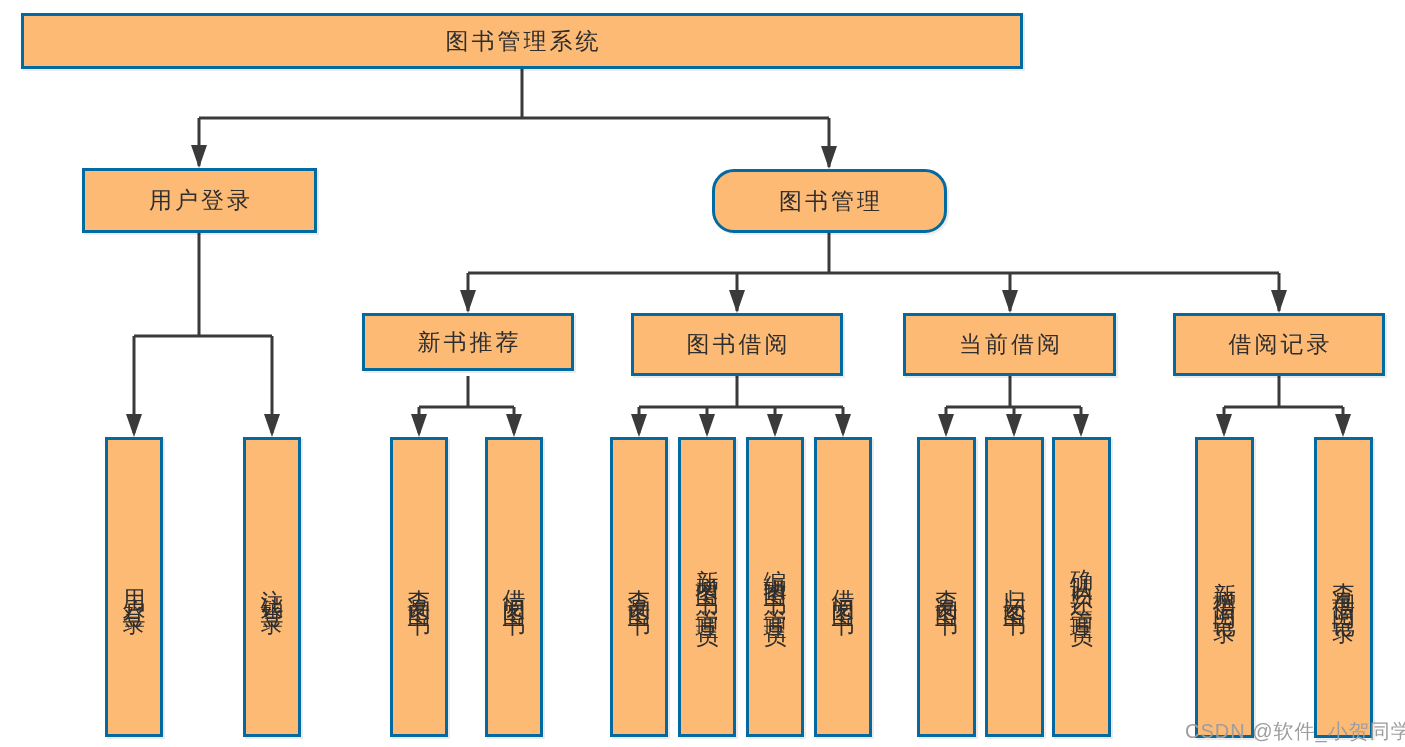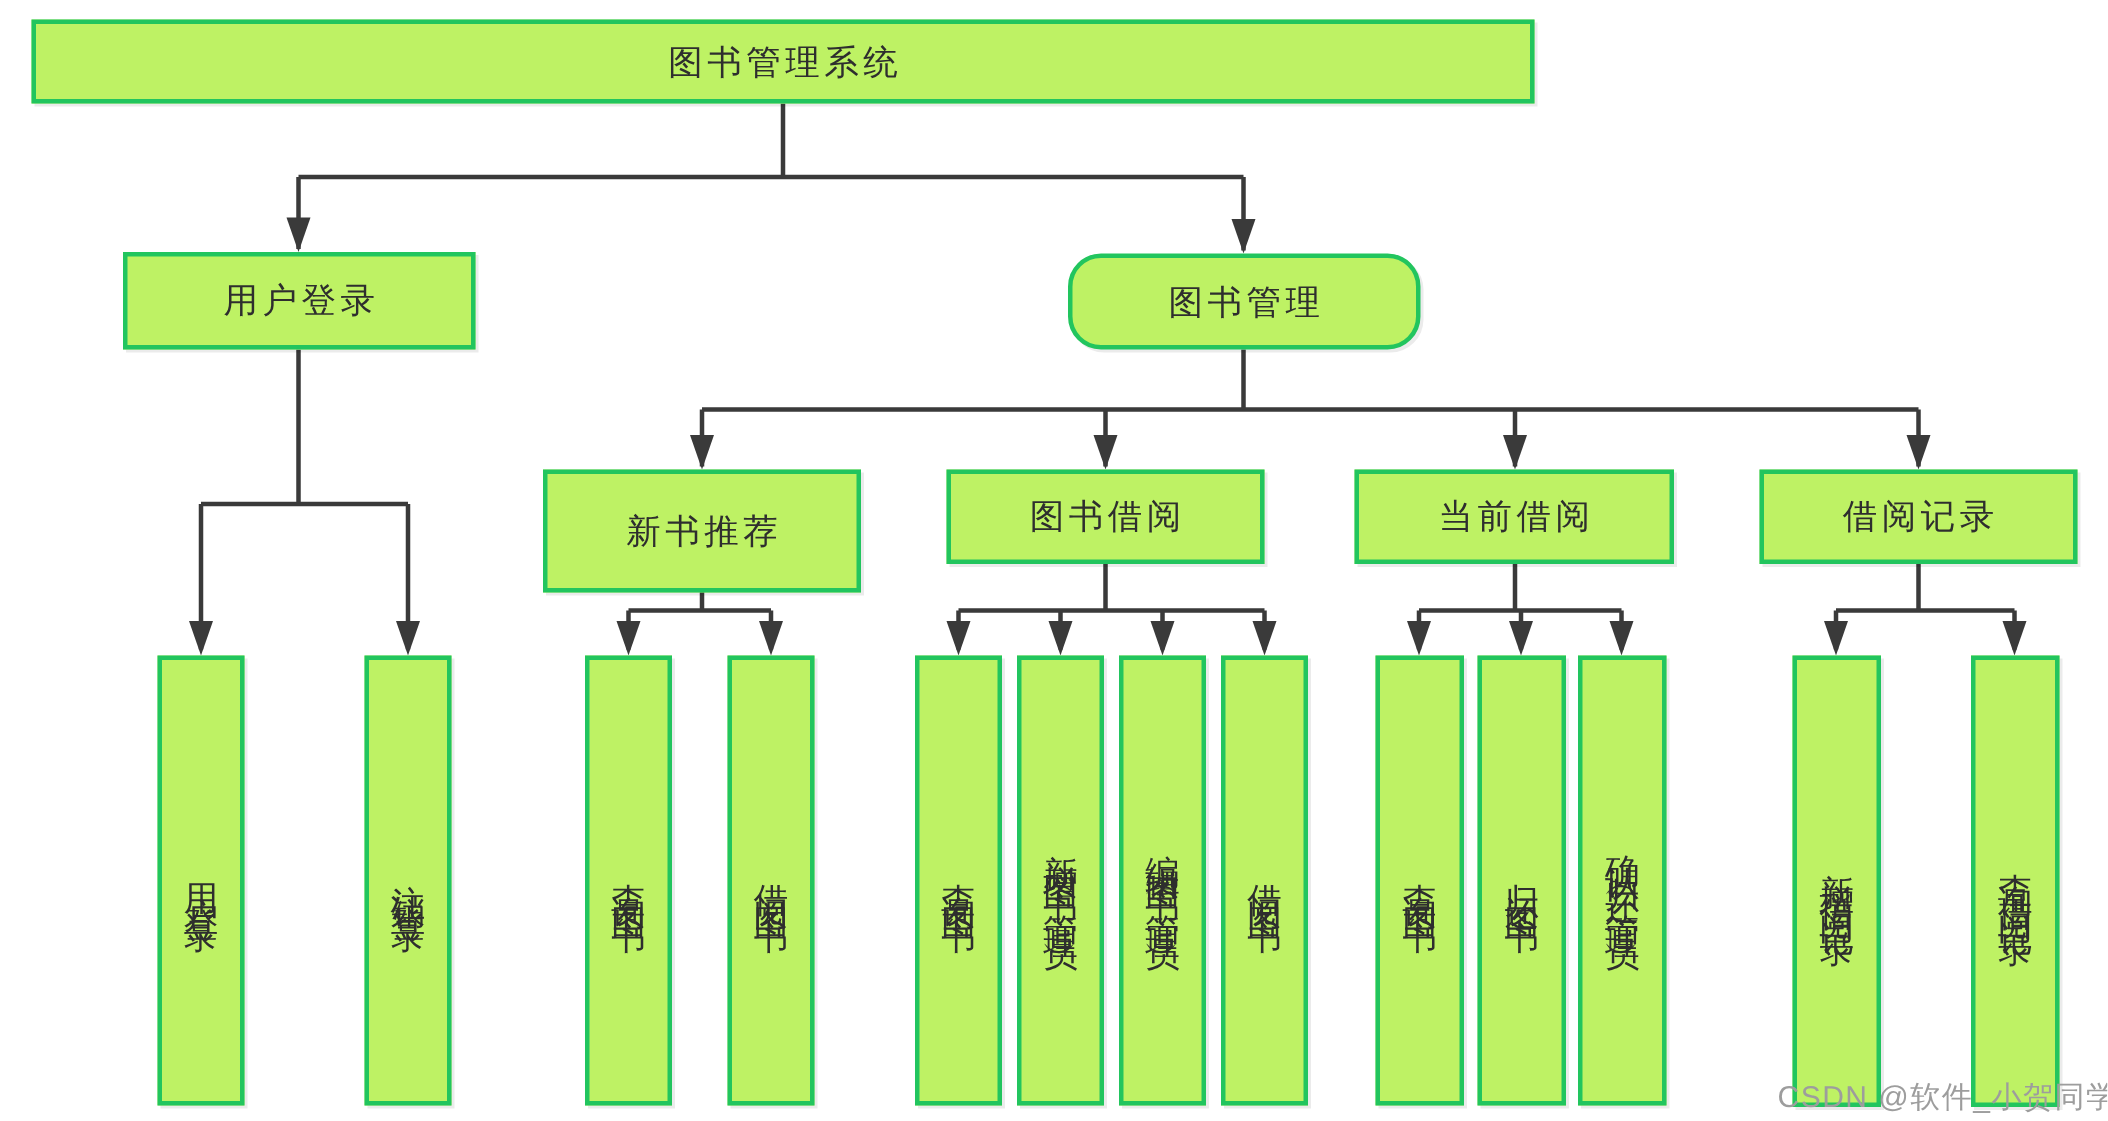--- a/index.html
+++ b/index.html
@@ -7,22 +7,22 @@
     position:relative;
     width:1405px;height:747px;
     background:#ffffff;
     font-family:"Liberation Sans", sans-serif;
     overflow:hidden;
   }
   .stage svg{position:absolute;left:0;top:0;}
   .box{
     position:absolute;
     box-sizing:border-box;
-    background:#bef264;
-    border:3px solid #22c55e;
+    background:#fdba74;
+    border:3px solid #0369a1;
     color:#2e2e2e;
     display:flex;
     align-items:center;
     justify-content:center;
     box-shadow:2px 2px 0 rgba(0,0,0,0.08);
   }
   .hbox{
     font-size:23px;
     letter-spacing:3px;
     white-space:nowrap;
@@ -80,21 +80,21 @@
       <polygon points="1216,414 1232,414 1224,437"></polygon>
       <polygon points="1335,414 1351,414 1343,437"></polygon>
     </g>
   </svg>
 
   <div class="box hbox" style="left:21px;top:13px;width:1002px;height:56px;">图书管理系统</div>
 
   <div class="box hbox" style="left:82px;top:168px;width:235px;height:65px;">用户登录</div>
   <div class="box hbox" style="left:712px;top:169px;width:235px;height:64px;border-radius:22px;">图书管理</div>
 
-  <div class="box hbox" style="left:362px;top:313px;width:212px;height:82px;">新书推荐</div>
+  <div class="box hbox" style="left:362px;top:313px;width:212px;height:58px;">新书推荐</div>
   <div class="box hbox" style="left:903px;top:313px;width:213px;height:63px;">当前借阅</div>
   <div class="box hbox" style="left:631px;top:313px;width:212px;height:63px;">图书借阅</div>
   <div class="box hbox" style="left:1173px;top:313px;width:212px;height:63px;">借阅记录</div>
 
   <div class="box vbox" style="left:105px;top:437px;width:58px;height:300px;">用户登录</div>
   <div class="box vbox" style="left:243px;top:437px;width:58px;height:300px;">注销登录</div>
 
   <div class="box vbox" style="left:390px;top:437px;width:58px;height:300px;">查询图书</div>
   <div class="box vbox" style="left:485px;top:437px;width:58px;height:300px;">借阅图书</div>
 

